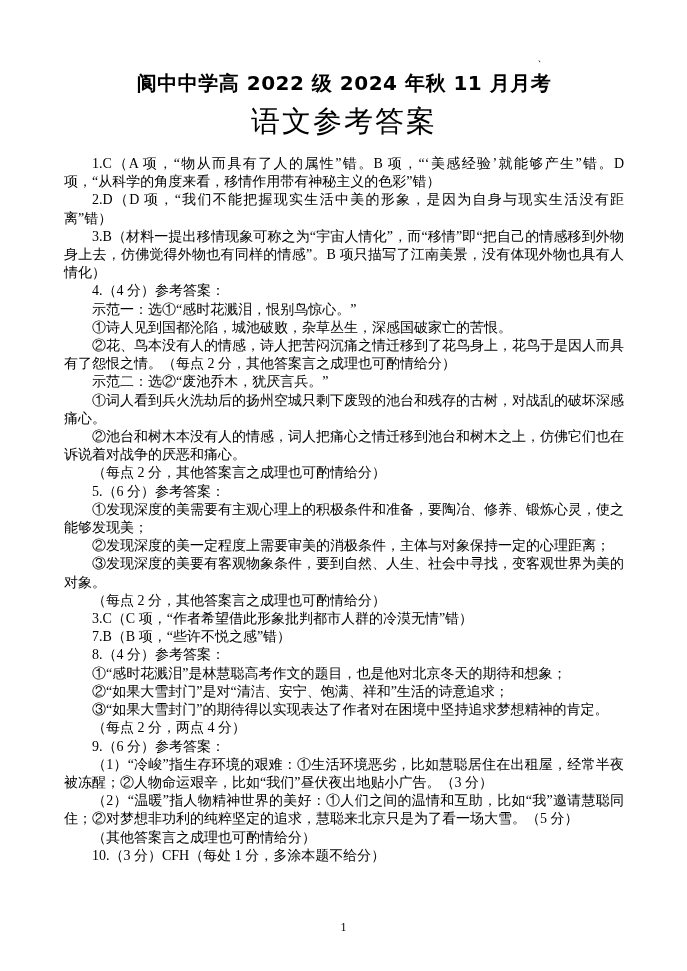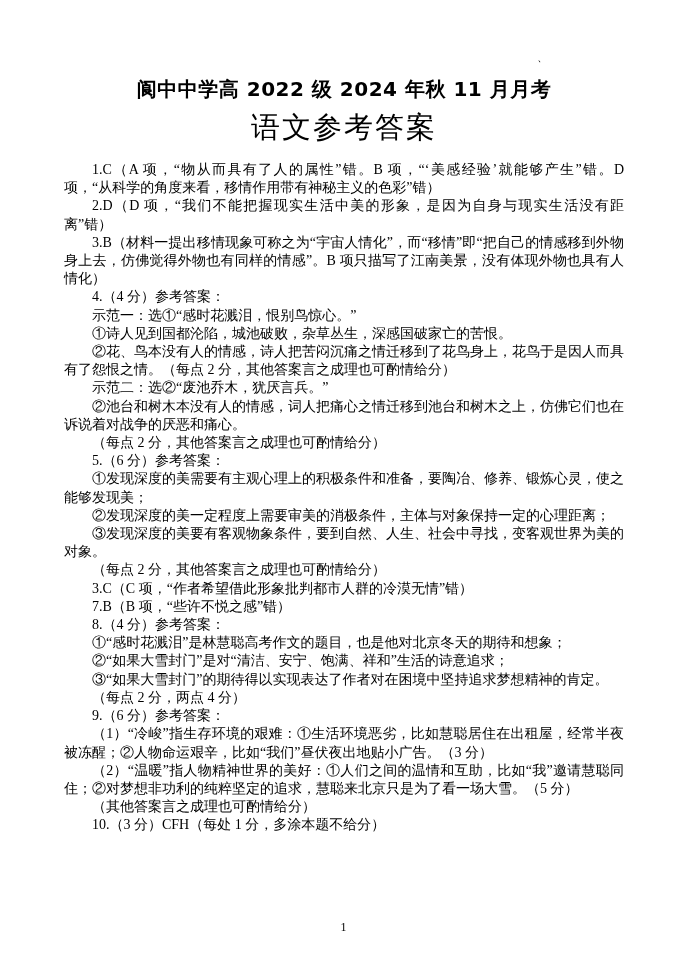--- a/index.html
+++ b/index.html
@@ -19,21 +19,21 @@
   }
   .stray {
     position: absolute;
     top: 50px;
     left: 537px;
     font-size: 11px;
     font-family: "Liberation Serif", "DejaVu Serif", serif;
     color: #000;
   }
   .title1 {
-    margin: 6px 0 5px 0;
+    margin: 0 0 5px 0;
     text-align: center;
     font-family: "DejaVu Sans", "Liberation Sans", sans-serif;
     font-weight: bold;
     font-size: 20px;
     letter-spacing: 0.5px;
   }
   .title2 {
     margin: 0 0 13px 0;
     text-align: center;
     font-family: "DejaVu Sans", "Liberation Sans", sans-serif;
@@ -72,20 +72,21 @@
 
   <div class="body-text">
     <p>1.C（A 项，“物从而具有了人的属性”错。B 项，“‘美感经验’就能够产生”错。D 项，“从科学的角度来看，移情作用带有神秘主义的色彩”错）</p>
     <p>2.D（D 项，“我们不能把握现实生活中美的形象，是因为自身与现实生活没有距离”错）</p>
     <p>3.B（材料一提出移情现象可称之为“宇宙人情化”，而“移情”即“把自己的情感移到外物身上去，仿佛觉得外物也有同样的情感”。B 项只描写了江南美景，没有体现外物也具有人情化）</p>
     <p>4.（4 分）参考答案：</p>
     <p>示范一：选①“感时花溅泪，恨别鸟惊心。”</p>
     <p>①诗人见到国都沦陷，城池破败，杂草丛生，深感国破家亡的苦恨。</p>
     <p>②花、鸟本没有人的情感，诗人把苦闷沉痛之情迁移到了花鸟身上，花鸟于是因人而具有了怨恨之情。（每点 2 分，其他答案言之成理也可酌情给分）</p>
     <p>示范二：选②“废池乔木，犹厌言兵。”</p>
+    <p>①词人看到兵火洗劫后的扬州空城只剩下废毁的池台和残存的古树，对战乱的破坏深感痛心。</p>
     <p>②池台和树木本没有人的情感，词人把痛心之情迁移到池台和树木之上，仿佛它们也在诉说着对战争的厌恶和痛心。</p>
     <p>（每点 2 分，其他答案言之成理也可酌情给分）</p>
     <p>5.（6 分）参考答案：</p>
     <p>①发现深度的美需要有主观心理上的积极条件和准备，要陶冶、修养、锻炼心灵，使之能够发现美；</p>
     <p>②发现深度的美一定程度上需要审美的消极条件，主体与对象保持一定的心理距离；</p>
     <p>③发现深度的美要有客观物象条件，要到自然、人生、社会中寻找，变客观世界为美的对象。</p>
     <p>（每点 2 分，其他答案言之成理也可酌情给分）</p>
     <p>3.C（C 项，“作者希望借此形象批判都市人群的冷漠无情”错）</p>
     <p>7.B（B 项，“些许不悦之感”错）</p>
     <p>8.（4 分）参考答案：</p>

